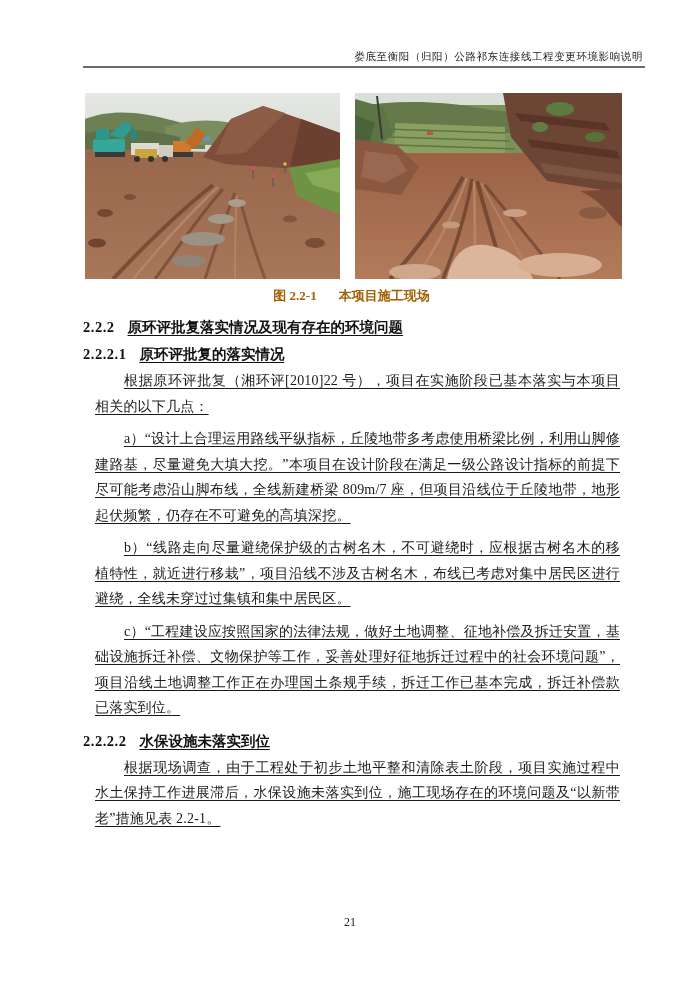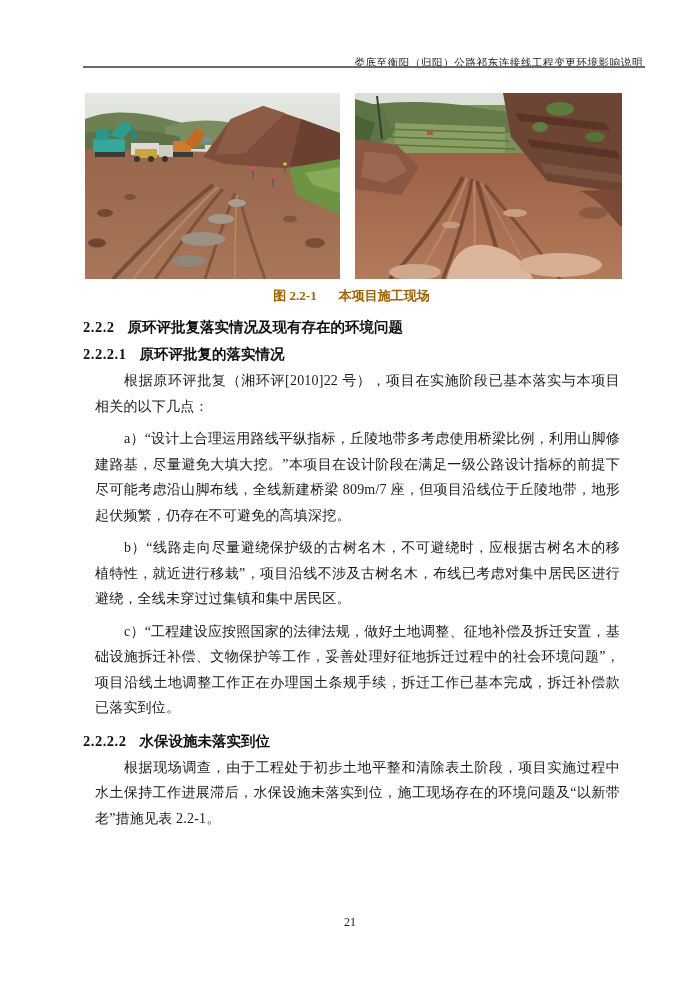--- a/index.html
+++ b/index.html
@@ -3,41 +3,41 @@
 <meta charset="utf-8">
 <style>
   html,body { margin:0; padding:0; background:#888; }
   .page {
     position:relative; width:700px; height:990px; margin:0 auto;
     background:#ffffff; overflow:hidden;
     font-family:"Liberation Serif","DejaVu Serif",serif; color:#1a1a1a;
   }
   
   .header-title {
-    position:absolute; top:56px; right:57px;
+    position:absolute; top:50px; right:57px;
     font-size:10.5px; letter-spacing:0.6px; color:#222;
   }
   .header-rule {
     position:absolute; top:66px; left:83px; width:562px; height:2px;
     background:#6b6b6b;
   }
   
   .photos { position:absolute; top:93px; left:85px; width:537px; height:186px; display:flex; gap:15px; }
   .photo { display:block; flex:0 0 auto; }
   
   .caption {
     position:absolute; top:287px; left:83px; width:537px;
     text-align:center; font-weight:bold; font-size:13px; color:#a16207;
   }
   .cap-gap { display:inline-block; width:22px; }
   
   .content { position:absolute; top:314px; left:83px; width:537px; }
   .heading { font-size:14.5px; font-weight:bold; line-height:27px; margin:0; color:#111; }
   .heading .hnum { margin-right:13px; letter-spacing:0.5px; }
-  .u { text-decoration-thickness:1px; text-underline-offset:3px; }
+  .u { text-decoration:underline; text-decoration-thickness:1px; text-underline-offset:3px; }
   .body {
     font-size:14px; line-height:25.5px; margin:0 0 7px 12px;
     text-indent:29px; text-align:justify; letter-spacing:0.2px;
   }
   
   .page-number {
     position:absolute; bottom:60px; left:0; width:100%;
     text-align:center; font-size:12px; color:#222;
   }
 </style>

